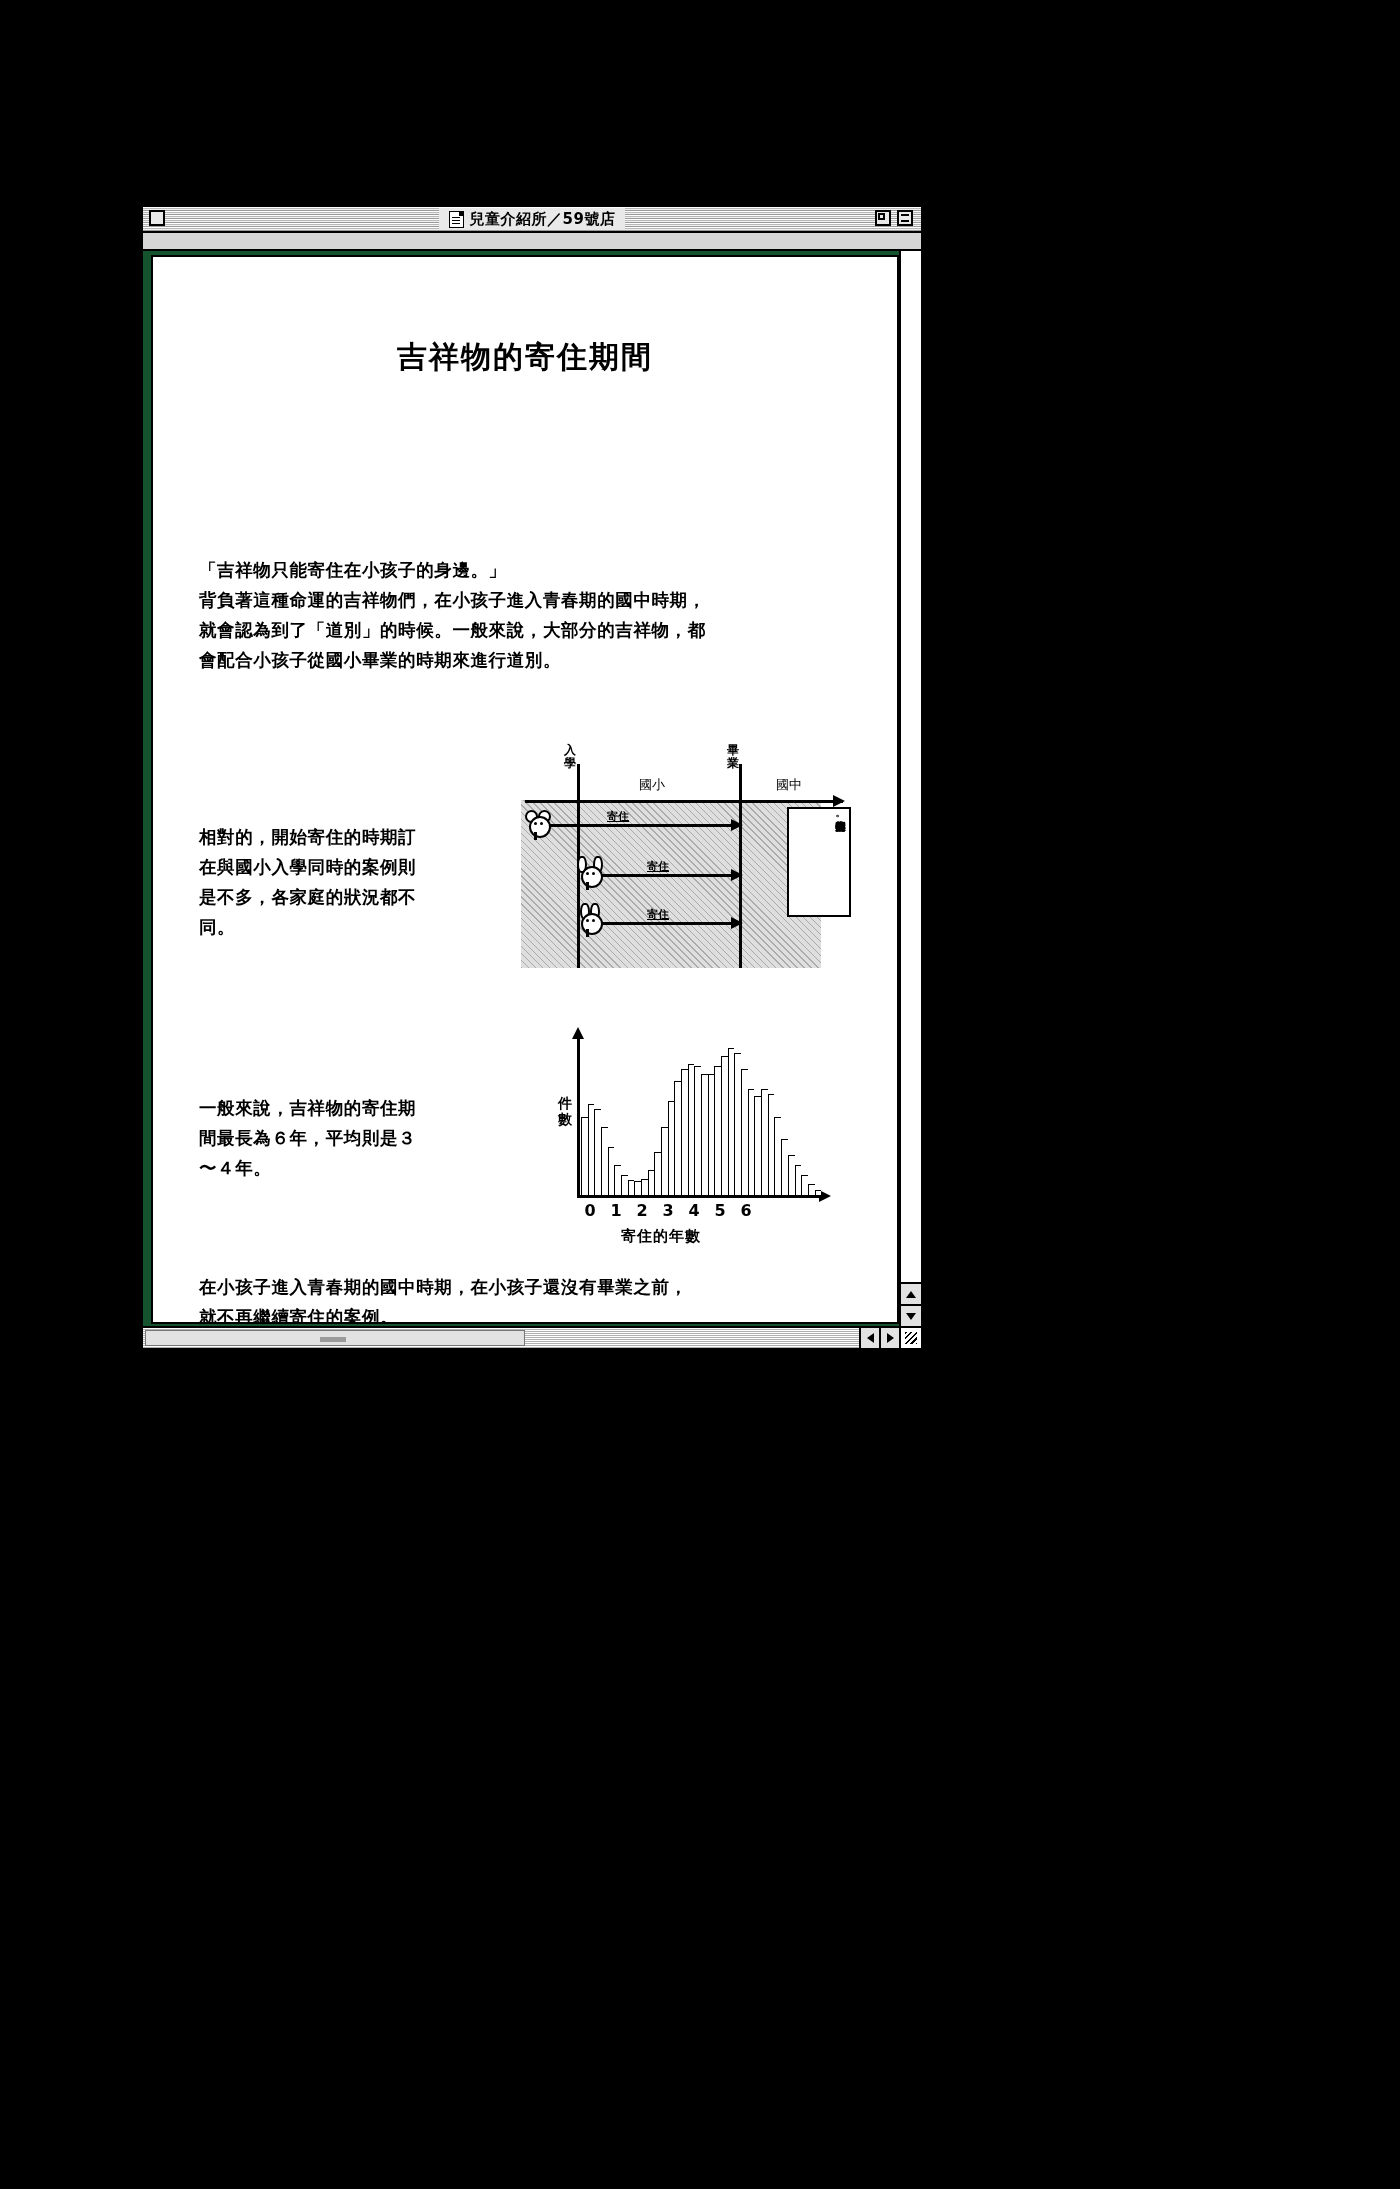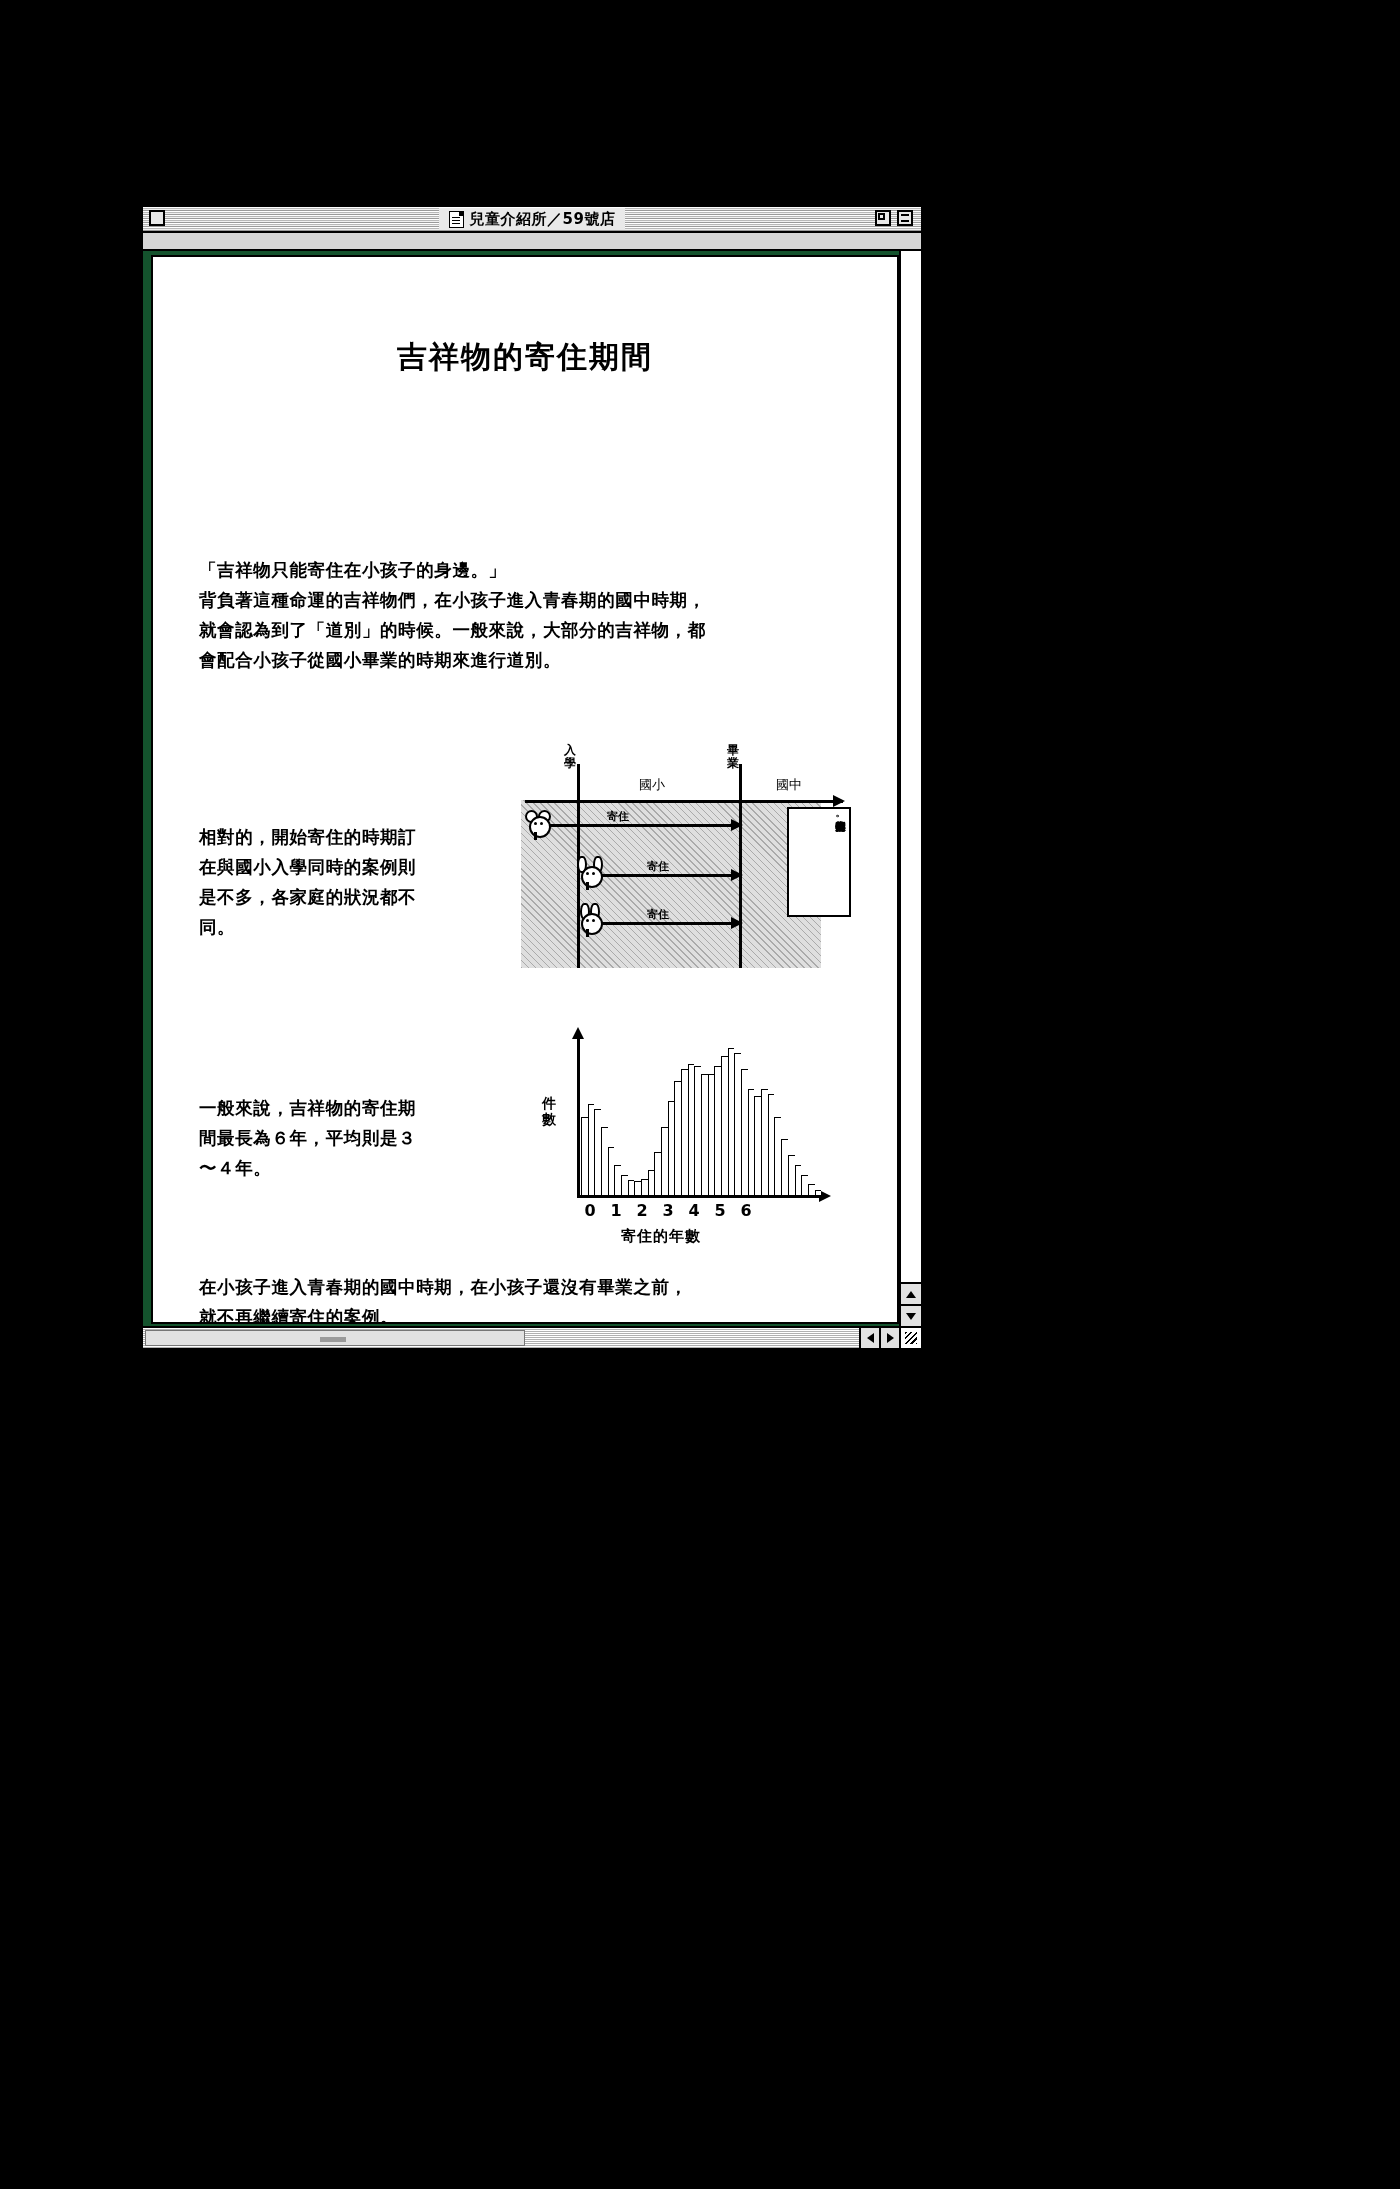--- a/index.html
+++ b/index.html
@@ -361,20 +361,21 @@
     right:-2px; top:-5px;
     width:0;height:0;
     border-top:6.5px solid transparent;
     border-bottom:6.5px solid transparent;
     border-left:12px solid #000;
   }
   .tl-tag {
     position: absolute;
     font-size: 11px; font-weight: 700;
     background: rgba(255,255,255,.0);
+    text-decoration: underline;
   }
   .mascot {
     position: absolute;
     width: 26px; height: 30px;
   }
   .m-head {
     position:absolute; left:4px; top:6px;
     width:18px; height:18px;
     border: 2.5px solid #000;
     border-radius: 50%;
@@ -443,21 +444,21 @@
   #hist-xaxis::after {
     content:"";
     position:absolute; right:-4px; top:-5px;
     width:0;height:0;
     border-top:6.5px solid transparent;
     border-bottom:6.5px solid transparent;
     border-left:12px solid #000;
   }
   #hist-ylabel {
     position: absolute;
-    left: 0; top: 58px;
+    left: 16px; top: 58px;
     font-size: 14px; font-weight: 700;
     line-height: 16px;
     width: 16px;
     text-align: center;
   }
   #hist-xlabel {
     position: absolute;
     left: 80px; top: 190px;
     font-size: 15px; font-weight: 700;
     letter-spacing: 1px;

